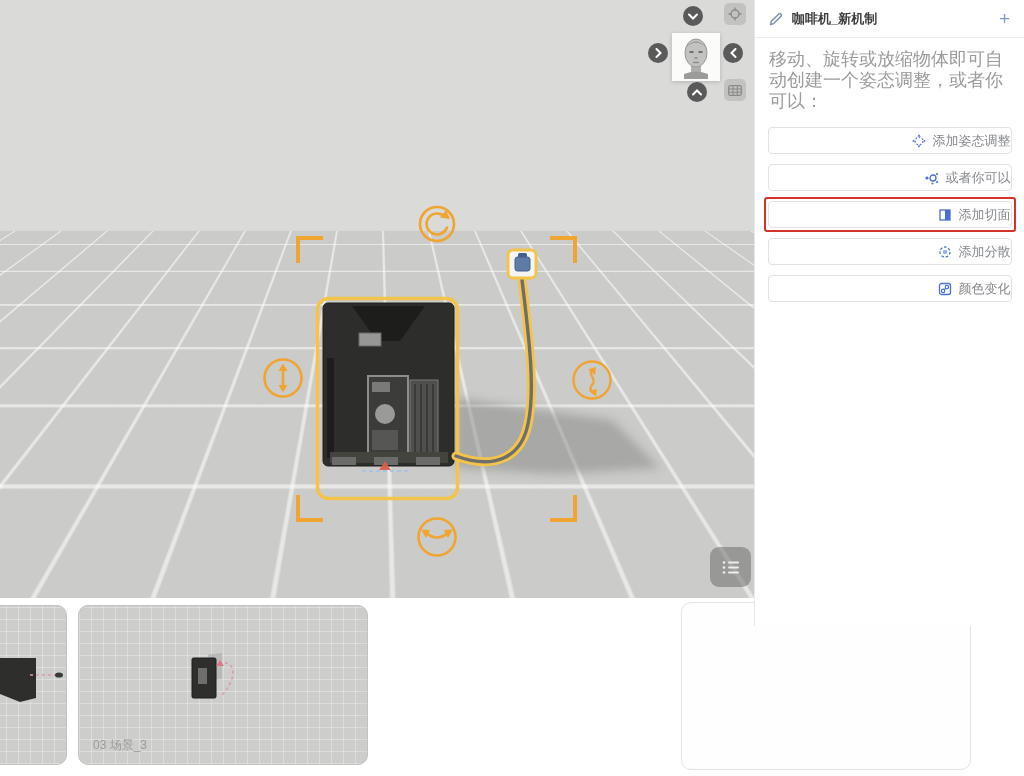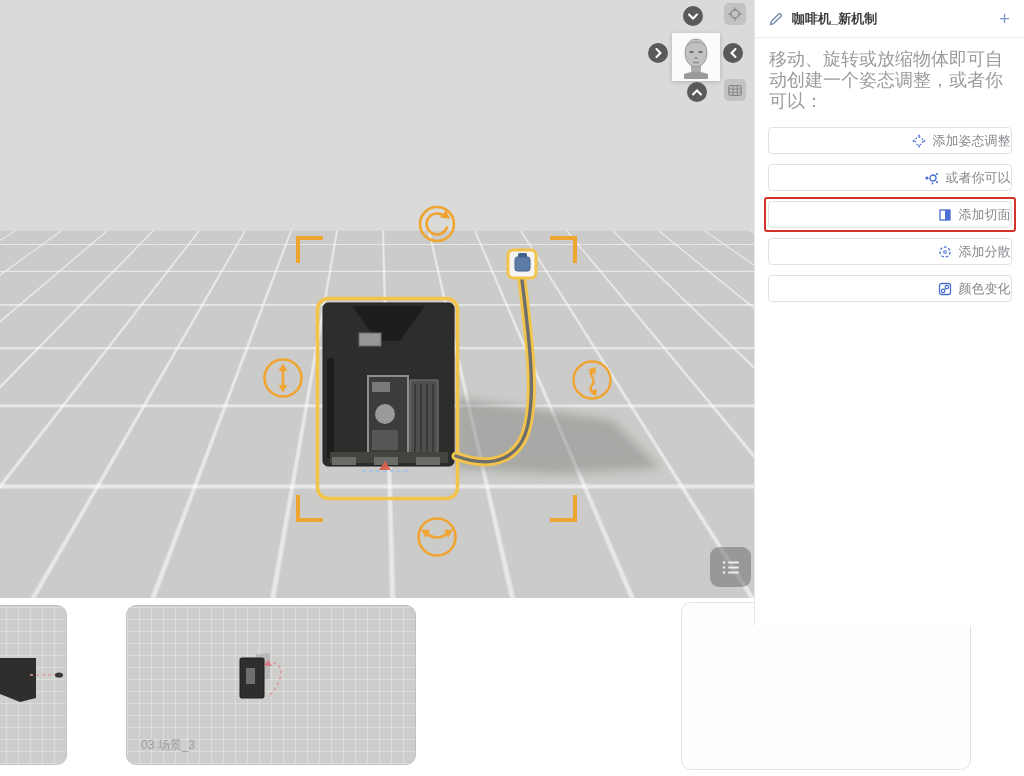--- a/index.html
+++ b/index.html
@@ -45,21 +45,21 @@
     display:flex; align-items:center; justify-content:center; }
 
   
   #filmstrip { position:absolute; left:0; top:598px; width:754px; height:178px; background:#fff; }
   .thumb { position:absolute; top:7px; width:290px; height:160px; border-radius:10px;
     background-color:#cdcdcb; border:1px solid #c2c2c0; overflow:hidden;
     background-image:
       repeating-linear-gradient(0deg, rgba(255,255,255,.30) 0 1px, transparent 1px 12px),
       repeating-linear-gradient(90deg, rgba(255,255,255,.30) 0 1px, transparent 1px 12px); }
   #thumb-0 { left:-223px; }
-  #thumb-1 { left:78px;margin-left:48px; }
+  #thumb-1 { left:78px; }
   #thumb-2 { left:378px; border:2px solid #3f66d9; }
   #thumb-3 { left:681px; top:4px; height:168px; background:#fefefe; background-image:none;
     border:1px solid #e3e3e3; }
   .thumb-label { position:absolute; left:14px; bottom:10px; font-size:12px; color:#9c9c9c; }
 
   
   #panel { position:absolute; left:754px; top:0; width:270px; height:626px; background:#fff;
     border-left:1px solid #e8e8e8; }
   #panel-header { display:flex; align-items:center; height:38px; padding:0 14px;
     border-bottom:1px solid #ececec; }

